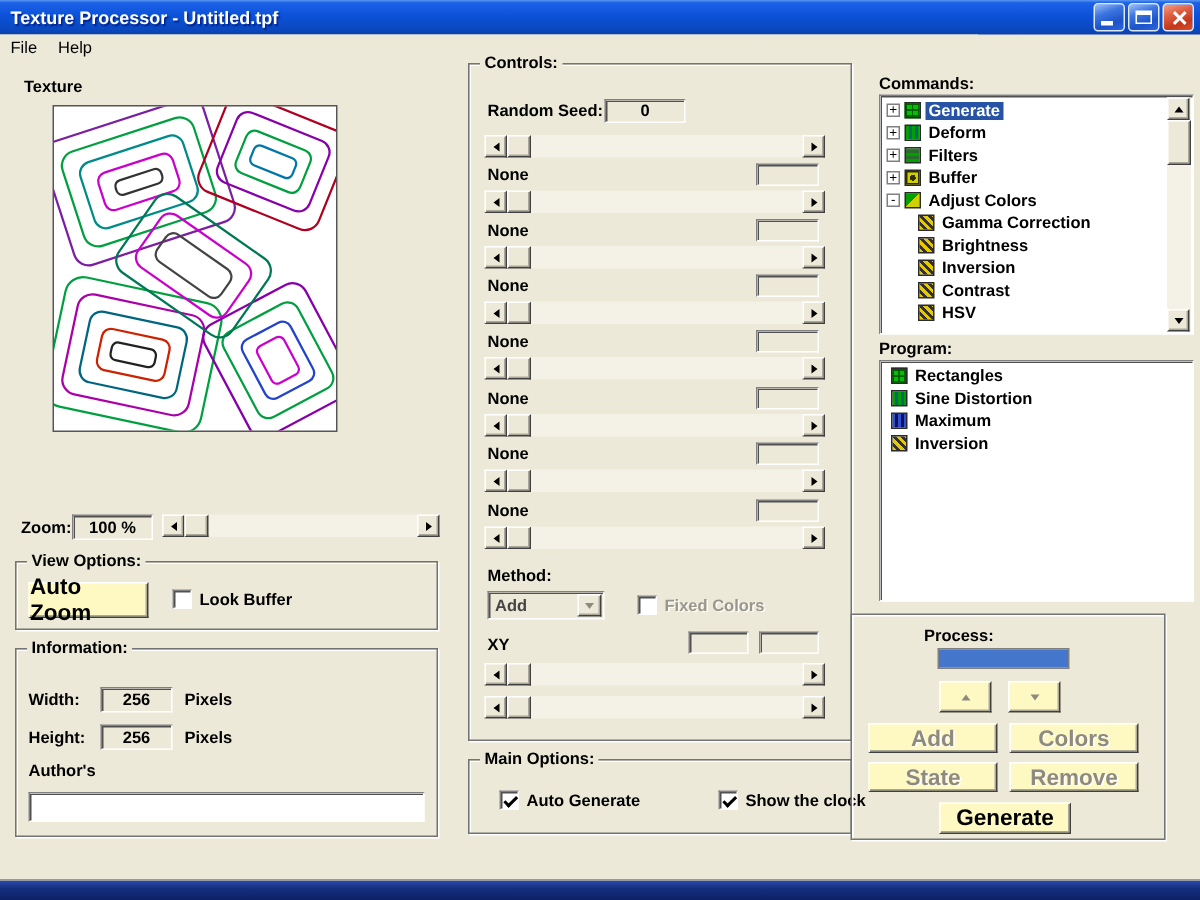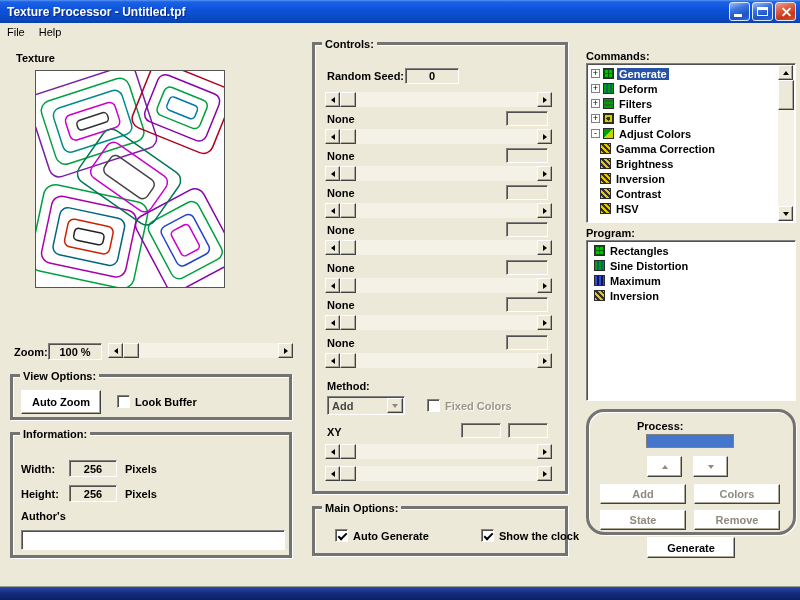--- a/index.html
+++ b/index.html
@@ -25,25 +25,25 @@
 
   
   .menubar{position:absolute;left:0;top:23px;width:652px;height:17px;background:#ece9d8;
     display:flex;align-items:center;font-weight:normal;}
   .menu-item{padding:1px 7px;}
 
   
   .lbl{position:absolute;white-space:nowrap;}
   .sunken{border:1px solid;border-color:#808080 #fff #fff #808080;
     box-shadow:inset 1px 1px 0 #505050;background:#ece9d8;}
-  .btn{background:#ffffff;border:1px solid;border-color:#fff #404040 #404040 #fff;
+  .btn{background:#fef9c3;border:1px solid;border-color:#fff #404040 #404040 #fff;
     box-shadow:inset -1px -1px 0 #aca899;display:flex;align-items:center;justify-content:center;
-    position:absolute;font-weight:bold;font-size:11px;}
+    position:absolute;font-weight:bold;font-size:15px;}
   .btn.disabled{color:#8e8a7e;text-shadow:1px 1px 0 #fff;}
-  .group{position:absolute;border:3px solid #737373;box-shadow:inset 1px 1px 0 #fff,1px 1px 0 #fff;}
+  .group{position:absolute;border:1px solid #737373;box-shadow:inset 1px 1px 0 #fff,1px 1px 0 #fff;}
   .legend{position:absolute;top:-7px;left:7px;background:#ece9d8;padding:0 3px;white-space:nowrap;}
   .cb{display:flex;align-items:center;gap:5px;position:absolute;white-space:nowrap;}
   .cb-box{width:13px;height:13px;background:#fff;border:1px solid;border-color:#808080 #fff #fff #808080;
     box-shadow:inset 1px 1px 0 #505050;position:relative;flex:0 0 auto;}
   .cb-box.checked::after{content:"";position:absolute;left:2px;top:3px;width:7px;height:3px;
     border-left:2px solid #000;border-bottom:2px solid #000;transform:rotate(-45deg);}
   .cb.disabled{color:#9a9689;text-shadow:1px 1px 0 #fff;}
 
   
   .hsb{position:absolute;display:flex;height:15px;background:#f4f1e6;}
@@ -67,21 +67,21 @@
   .vtrack{flex:1;}
 
   
   .texframe{position:absolute;left:35px;top:70px;width:190px;height:218px;background:#fff;
     border:1px solid #555;}
 
   
   .treebox{position:absolute;background:#fff;border:1px solid;border-color:#808080 #fff #fff #808080;
     box-shadow:inset 1px 1px 0 #505050;overflow:hidden;font-size:11px;}
   .trow{display:flex;align-items:center;height:15px;padding-left:4px;white-space:nowrap;}
-  .trow.child{padding-left:10px;}
+  .trow.child{padding-left:22px;}
   .texpand{width:9px;height:9px;border:1px solid #808080;background:#fff;
     font-size:9px;line-height:7px;text-align:center;font-weight:normal;flex:0 0 auto;}
   .ticon{width:11px;height:11px;margin:0 3px;flex:0 0 auto;border:1px solid #2a2a2a;}
   .tlabel{padding:0 2px;}
   .trow.selected .tlabel{background:#2653a6;color:#fff;}
 
   .icon-grid{background-color:#00c000;
     background-image:repeating-linear-gradient(0deg,#005f00 0 1px,transparent 1px 4px),
                      repeating-linear-gradient(90deg,#005f00 0 1px,transparent 1px 4px);}
   .icon-vstripes{background:repeating-linear-gradient(90deg,#00a000 0 2px,#006868 2px 4px);}
@@ -444,21 +444,21 @@
         <span class="ticon icon-bstripes"></span>
         <span class="tlabel">Maximum</span>
       </div>
       <div class="trow">
         <span class="ticon icon-diag"></span>
         <span class="tlabel">Inversion</span>
       </div>
     </div>
   </div>
 
-  <div class="group" style="left:586px;top:409px;width:210px;height:126px;border-radius:18px;">
+  <div class="group" style="left:567px;top:409px;width:210px;height:151px;">
     <span class="lbl" style="left:48px;top:8px;">Process:</span>
     <div class="progress" style="left:57px;top:22px;width:88px;height:14px;">
       <div class="progress-fill" style="width: 100%;"></div>
     </div>
     <div class="btn gray-arrow" style="left:58px;top:44px;width:35px;height:21px;">
         <i class="tri t-up"></i>
       </div>
     <div class="btn gray-arrow" style="left:104px;top:44px;width:35px;height:21px;">
         <i class="tri t-down"></i>
       </div>

